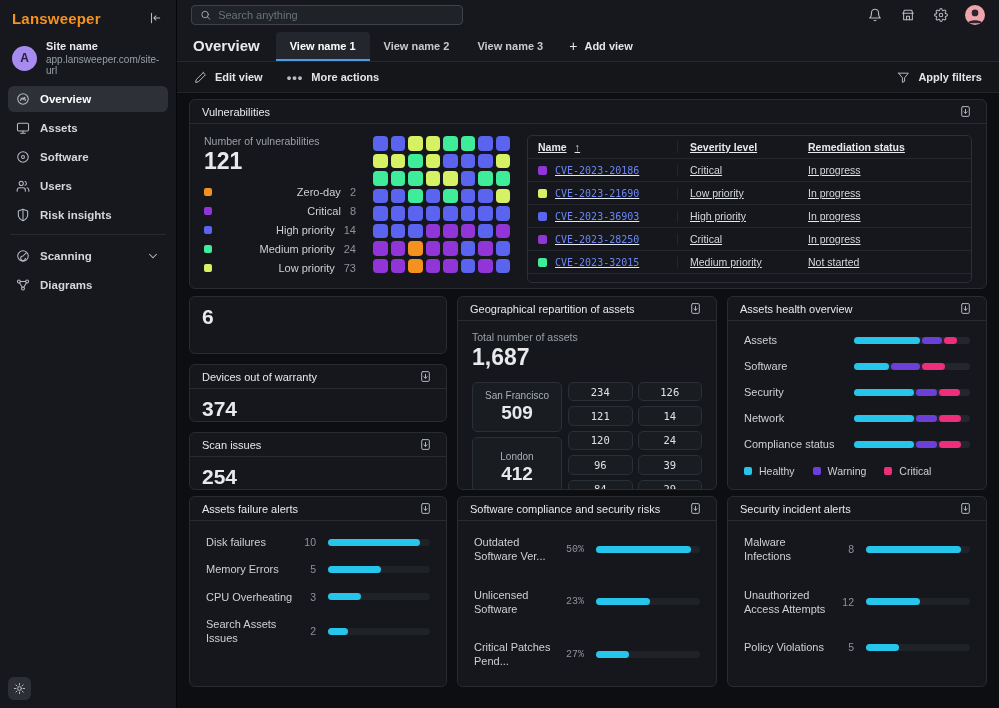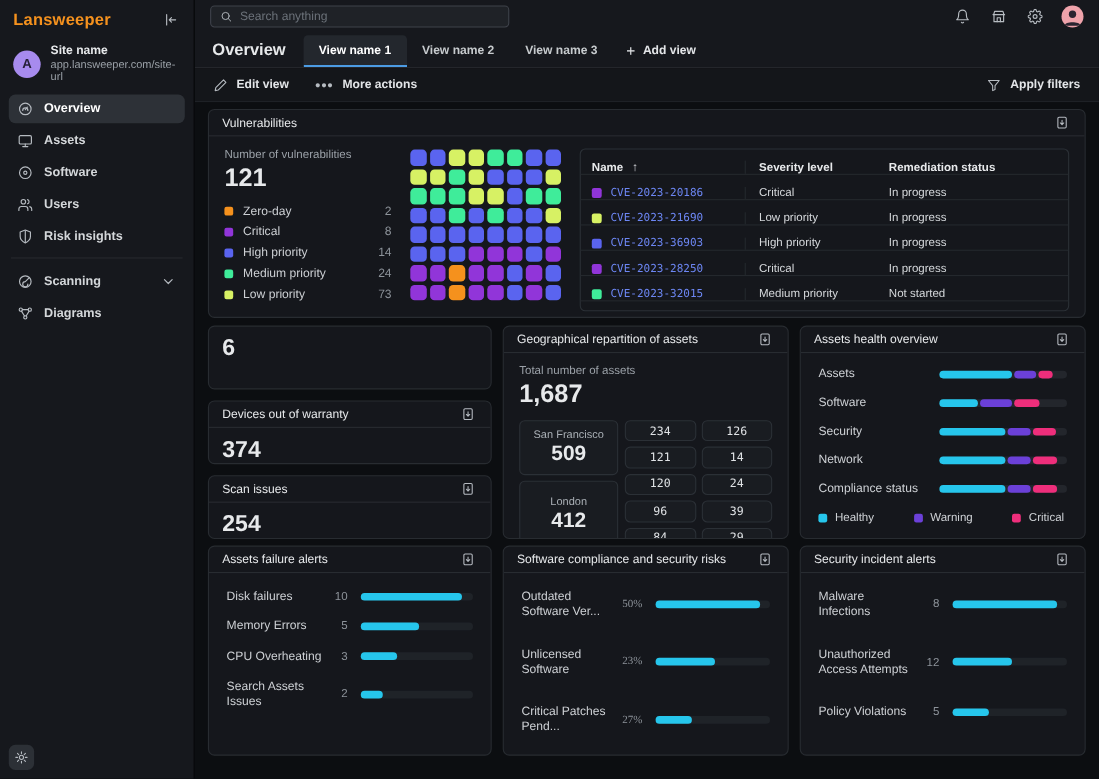--- a/index.html
+++ b/index.html
@@ -54,28 +54,28 @@
   .card { background:#15171c; border:1px solid #282c31; border-radius:6px; overflow:hidden; display:flex; flex-direction:column; }
   .card-head { display:flex; align-items:center; justify-content:space-between; padding:0 12px; border-bottom:1px solid #282c31; height:24px; flex-shrink:0; }
   .card-title { font-size:11px; font-weight:normal; }
 
   
   .vuln-card { height:190px; margin-bottom:7px; }
   .vuln-body { display:flex; padding:11px 14px; gap:17px; flex:1; }
   .vl-label { font-size:10.5px; color:#9aa0a7; }
   .vuln-left { width:152px; flex-shrink:0; }
   .vl-total { font-size:23px; font-weight:bold; margin:1px 0 7px; }
-  .legend-row { display:flex; align-items:center; gap:9px; height:19px; font-size:11px; }
+  .legend-row { display:flex; align-items:center; gap:9px; height:19px; font-size:11px;text-align:right; }
   .sw { width:8px; height:8px; border-radius:2px; flex-shrink:0; }
   .legend-label { color:#cdd0d4; flex:1; }
   .legend-val { color:#8d939a; }
   .waffle { display:grid; grid-template-columns:repeat(8,14.5px); grid-auto-rows:14.5px; gap:3px; align-content:start; margin-top:1px; flex-shrink:0; }
   .wcell { border-radius:4px; }
   .vtable { flex:1; border:1px solid #2b3036; border-radius:5px; font-size:10.5px; align-self:flex-start; overflow:hidden; }
-  .vt-row { display:flex; border-bottom:1px solid #24282d; height:23px; align-items:flex-end; }
+  .vt-row { display:flex; border-bottom:1px solid #24282d; height:23px; align-items:center;text-decoration:underline; }
   .vt-stub { height:8px; border-bottom:none; }
   .vt-head { font-weight:bold; }
   .cell-in { display:flex; align-items:center; gap:8px; }
   .c-name { width:150px; padding:0 10px; border-right:1px solid #24282d; }
   .c-sev  { width:118px; padding:0 12px; color:#d4d7da; }
   .c-rem  { flex:1; padding:0 12px; color:#d4d7da; }
   .sort-arrow { font-size:11px; color:#d4d7da; }
   .cve { font-family:"DejaVu Sans Mono", monospace; color:#6d87f4; font-size:10px; cursor:pointer; }
   .sq { width:9px; height:9px; border-radius:2px; flex-shrink:0; }
 
@@ -97,30 +97,30 @@
   .city-val { font-size:19px; font-weight:bold; margin-top:1px; }
   .geo-cells { flex:1; display:grid; grid-template-columns:1fr 1fr; grid-template-rows:repeat(5,1fr); gap:5px; height:117px; }
   .gcell { border:1px solid #2b3036; background:#191c21; border-radius:5px; display:flex; align-items:center; justify-content:center; font-family:"DejaVu Sans Mono", monospace; font-size:10.5px; color:#dfe2e5; }
 
   .health-body { padding:13px 16px 6px; flex:1; display:flex; flex-direction:column; }
   .h-row { display:flex; align-items:center; margin-bottom:14px; }
   .h-label { width:110px; font-size:11px; color:#cdd0d4; flex-shrink:0; }
   .h-bar { flex:1; height:7px; background:#23262c; border-radius:4px; display:flex; }
   .h-seg { height:7px; border-radius:4px; margin-right:2px; }
   .seg-h { background:#26c6ec; } .seg-w { background:#6b40d8; } .seg-c { background:#ee2e7b; }
-  .h-legend { display:flex; gap:36px; font-size:10.5px; color:#cdd0d4; align-items:center; margin-top:1px; }
+  .h-legend { display:flex; gap:18px; font-size:10.5px; color:#cdd0d4; align-items:center; margin-top:1px; }
   .h-leg-item { display:flex; gap:7px; align-items:center; }
 
   .alert-body { padding:14px 16px; flex:1; }
   .a-row { display:flex; align-items:center; }
   .rows-4 .a-row { margin-bottom:13px; }
   .rows-3 .a-row { margin-bottom:24px; }
   .a-label { width:88px; font-size:11px; color:#cdd0d4; line-height:1.3; flex-shrink:0; }
   .a-val { width:34px; font-size:10.5px; color:#8d939a; text-align:right; padding-right:12px; flex-shrink:0; }
-  .a-val.mono { font-family:Liberation Serif, serif; font-size:10px; }
+  .a-val.mono { font-family:Liberation Mono, monospace; font-size:10px; }
   .a-bar { flex:1; height:7px; background:#1f2328; border-radius:4px; }
   .a-fill { height:7px; border-radius:4px; background:#26c6ec; }
 </style>
 </head>
 <body>
 
 <div class="app">
 
   <aside class="sidebar">
     <div class="sb-head">

